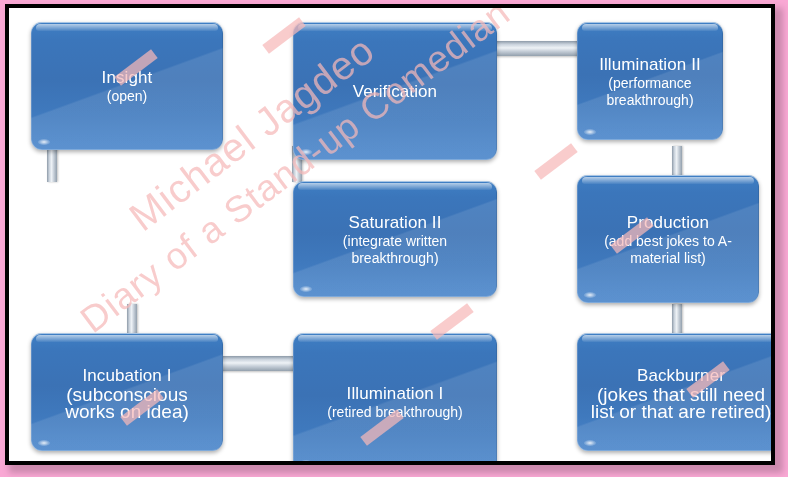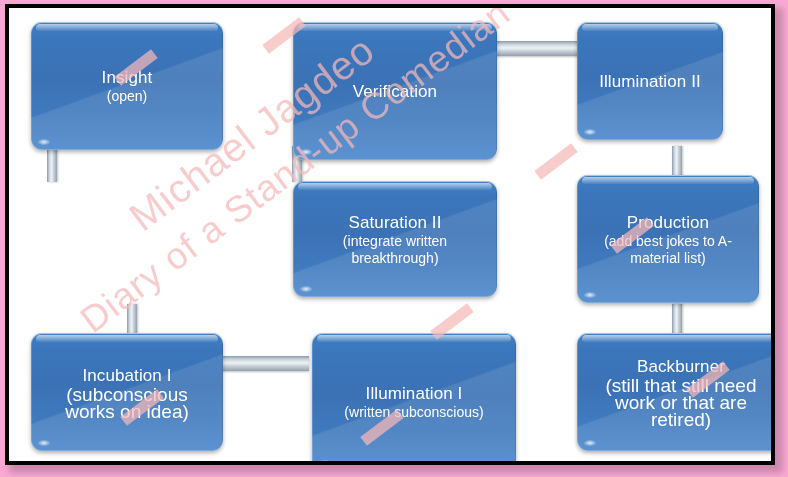--- a/index.html
+++ b/index.html
@@ -221,46 +221,47 @@
       <span class="title">Insight</span>
       <span class="sub">(open)</span>
     </div>
 
     <div class="node" style="left:284px; top:14px; width:204px; height:138px;">
       <span class="title">Verification</span>
     </div>
 
     <div class="node" style="left:568px; top:14px; width:146px; height:118px;">
       <span class="title">Illumination II</span>
+      <span class="sub">(performance breakthrough)</span>
     </div>
 
 
     <div class="node" style="left:284px; top:173px; width:204px; height:116px;">
       <span class="title">Saturation II</span>
       <span class="sub">(integrate written breakthrough)</span>
     </div>
 
     <div class="node" style="left:568px; top:167px; width:182px; height:128px;">
       <span class="title">Production</span>
       <span class="sub">(add best jokes to A-material list)</span>
     </div>
 
     <div class="node wide" style="left:22px; top:325px; width:192px; height:118px;">
       <span class="title">Incubation I</span>
       <span class="sub">(subconscious works on idea)</span>
     </div>
 
-    <div class="node" style="left:284px; top:325px; width:204px; height:138px;margin-left:19px;">
+    <div class="node" style="left:284px; top:325px; width:204px; height:138px;">
       <span class="title">Illumination I</span>
-      <span class="sub">(written subconscious)</span>
+      <span class="sub">(retired breakthrough)</span>
     </div>
 
     <div class="node wide" style="left:568px; top:325px; width:208px; height:118px;">
       <span class="title">Backburner</span>
-      <span class="sub">(still that still need work or that are retired)</span>
+      <span class="sub">(jokes that still need list or that are retired)</span>
     </div>
 
     <div id="watermark">
       <span class="wm-line" id="wm-name">Michael Jagdeo</span>
       <span class="wm-line" id="wm-tag">Diary of a Stand-up Comedian</span>
       <div class="wm-dash" style="left:104px; top:54px;"></div>
       <div class="wm-dash" style="left:252px; top:22px;"></div>
       <div class="wm-dash" style="left:524px; top:148px;"></div>
       <div class="wm-dash" style="left:600px; top:222px;"></div>
       <div class="wm-dash" style="left:420px; top:308px;"></div>

